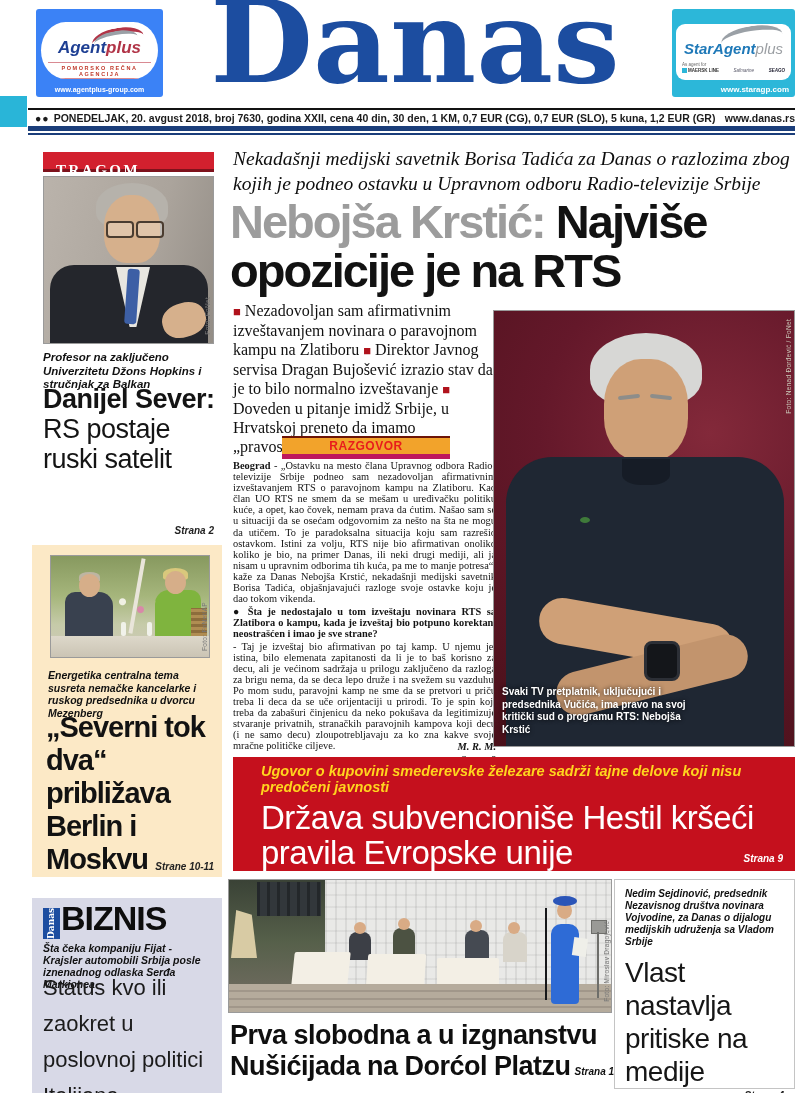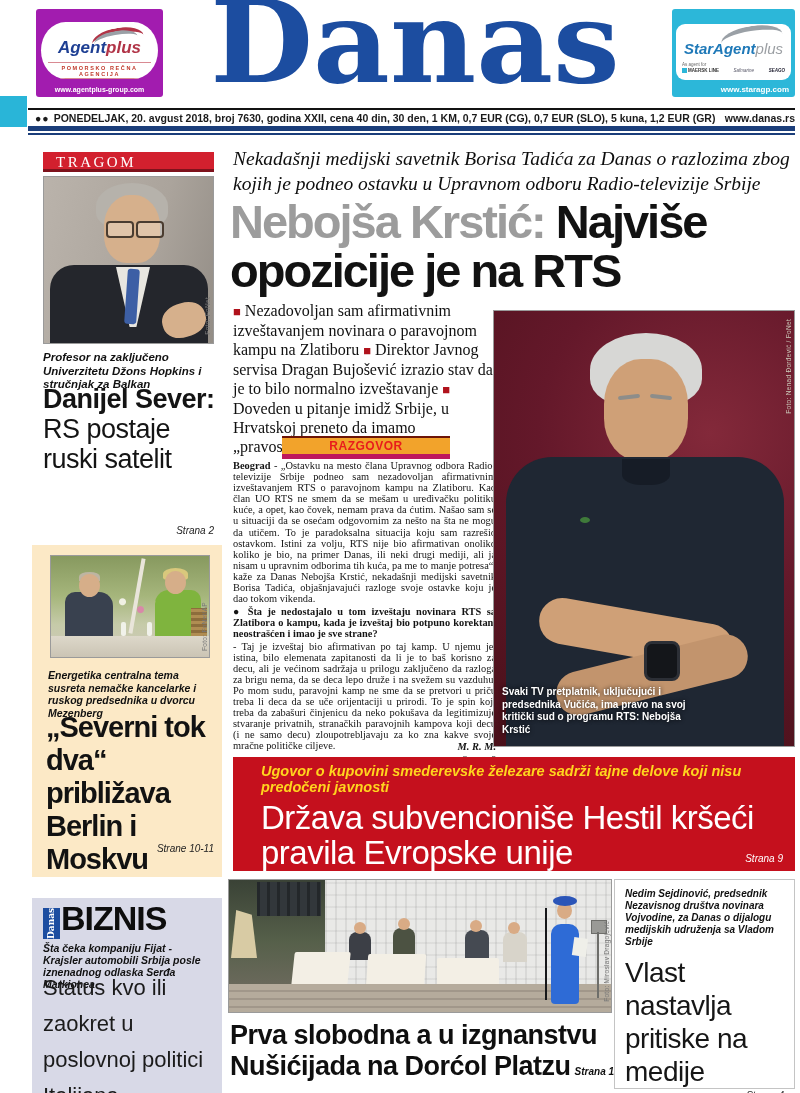--- a/index.html
+++ b/index.html
@@ -5,21 +5,21 @@
   html,body{margin:0;padding:0;background:#e9e9e9;}
   #page{position:relative;width:800px;height:1093px;background:#ffffff;overflow:hidden;
         font-family:"Liberation Sans",sans-serif;color:#111;}
   .abs{position:absolute;}
   .serif{font-family:"Liberation Serif",serif;}
 
   
   .danas-title{left:180px;top:-17px;width:470px;text-align:center;
     font-family:"DejaVu Serif",serif;font-weight:bold;font-size:114px;line-height:118px;
     color:#1c4da0;letter-spacing:0px;transform:scaleX(1.04);transform-origin:center;}
-  .agentbox{left:36px;top:9px;width:127px;height:88px;background:#a21caf;border-radius:3px;}
+  .agentbox{left:36px;top:9px;width:127px;height:88px;background:#3b82f6;border-radius:3px;}
   .agent-panel{position:absolute;left:5px;top:13px;right:5px;height:57px;background:#fff;
     border-radius:26px/30px;overflow:hidden;}
   .agent-swoosh{position:absolute;right:14px;top:6px;width:52px;height:18px;
     border-radius:50%;border-top:5px solid #b13447;transform:rotate(-10deg);}
   .agent-swoosh2{position:absolute;right:20px;top:9px;width:44px;height:14px;
     border-radius:50%;border-top:4px solid #9aa0a6;transform:rotate(-10deg);}
   .agent-name{position:absolute;left:0;right:0;top:16px;text-align:center;
     font-style:italic;font-weight:bold;font-size:17px;}
   .agent-name .a{color:#1e3f93;}
   .agent-name .b{color:#b13447;}
@@ -49,39 +49,39 @@
   .rule-black{left:28px;top:108px;width:767px;height:2px;background:#131313;}
   .dateline{left:35px;top:112px;width:760px;display:flex;justify-content:space-between;
     font-size:10.5px;font-weight:bold;color:#1a1a1a;}
   .dateline .dots{letter-spacing:1px;margin-right:4px;}
   .rule-blue1{left:28px;top:126px;width:767px;height:5px;background:#1b3e7a;}
   .rule-blue2{left:28px;top:133px;width:767px;height:2px;background:#1b3e7a;}
 
   
   .tragom-bar{left:43px;top:152px;width:171px;height:20px;background:#d2202e;
     border-bottom:3px solid #7e121c;color:#fff;font-family:"Liberation Serif",serif;
-    font-weight:normal;font-size:15px;letter-spacing:2.5px;padding:2px 0 0 13px;box-sizing:border-box;}
+    font-weight:bold;font-size:15px;letter-spacing:2.5px;padding:10px 0 0 13px;box-sizing:border-box;}
   .photo{border:1px solid #9a9a9a;box-sizing:border-box;overflow:hidden;}
   .sever-photo{left:43px;top:176px;width:171px;height:168px;background:linear-gradient(105deg,#bab3ab 0%,#aba49c 60%,#938d86 100%);}
   .vcred{position:absolute;writing-mode:vertical-rl;transform:rotate(180deg);
     font-size:6.5px;color:#777;letter-spacing:.3px;}
   .capt{font-weight:bold;font-style:italic;}
   .sever-capt{left:43px;top:351px;width:173px;font-size:11.5px;line-height:13.5px;}
   .sever-head{left:43px;top:384px;width:178px;font-size:27px;line-height:30px;letter-spacing:-.5px;color:#141414;}
   .sever-head .bold{font-weight:bold;}
-  .pageref{font-weight:normal;font-style:italic;font-size:10px;color:#222;}
+  .pageref{font-weight:bold;font-style:italic;font-size:10px;color:#222;}
   .sever-page{left:43px;top:525px;width:171px;text-align:right;}
 
   .peachbox{left:32px;top:545px;width:190px;height:332px;background:#fce9c6;}
   .pm-photo{position:absolute;left:18px;top:10px;width:160px;height:103px;
     background:linear-gradient(180deg,#87995f 0%,#a6b67c 40%,#c6cba9 68%,#cfc8ba 100%);}
   .pm-capt{position:absolute;left:16px;top:124px;width:162px;font-size:10.5px;line-height:12.5px;}
   .pm-head{position:absolute;left:14px;top:166px;width:172px;font-weight:bold;font-size:29px;
     line-height:33px;letter-spacing:-1px;color:#121212;}
-  .pm-page{position:absolute;right:8px;bottom:23px;text-align:center;}
+  .pm-page{position:absolute;right:8px;bottom:5px;text-align:center;}
 
   .biznisbox{left:32px;top:898px;width:190px;height:231px;background:#d8d9e7;}
   .biz-logo-danas{position:absolute;left:11px;top:10px;width:17px;height:31px;background:#1c4da0;
     color:#fff;font-family:"DejaVu Serif",serif;font-weight:bold;font-size:9px;
     writing-mode:vertical-rl;transform:rotate(180deg);text-align:center;line-height:17px;}
   .biz-label{position:absolute;left:29px;top:1px;font-weight:bold;font-size:34px;letter-spacing:-1px;color:#0d0d0d;}
   .biz-kicker{position:absolute;left:11px;top:44px;width:170px;font-size:10.5px;line-height:12px;}
   .biz-head{position:absolute;left:11px;top:72px;width:172px;font-size:22px;line-height:36px;color:#1b1b1b;}
 
   

